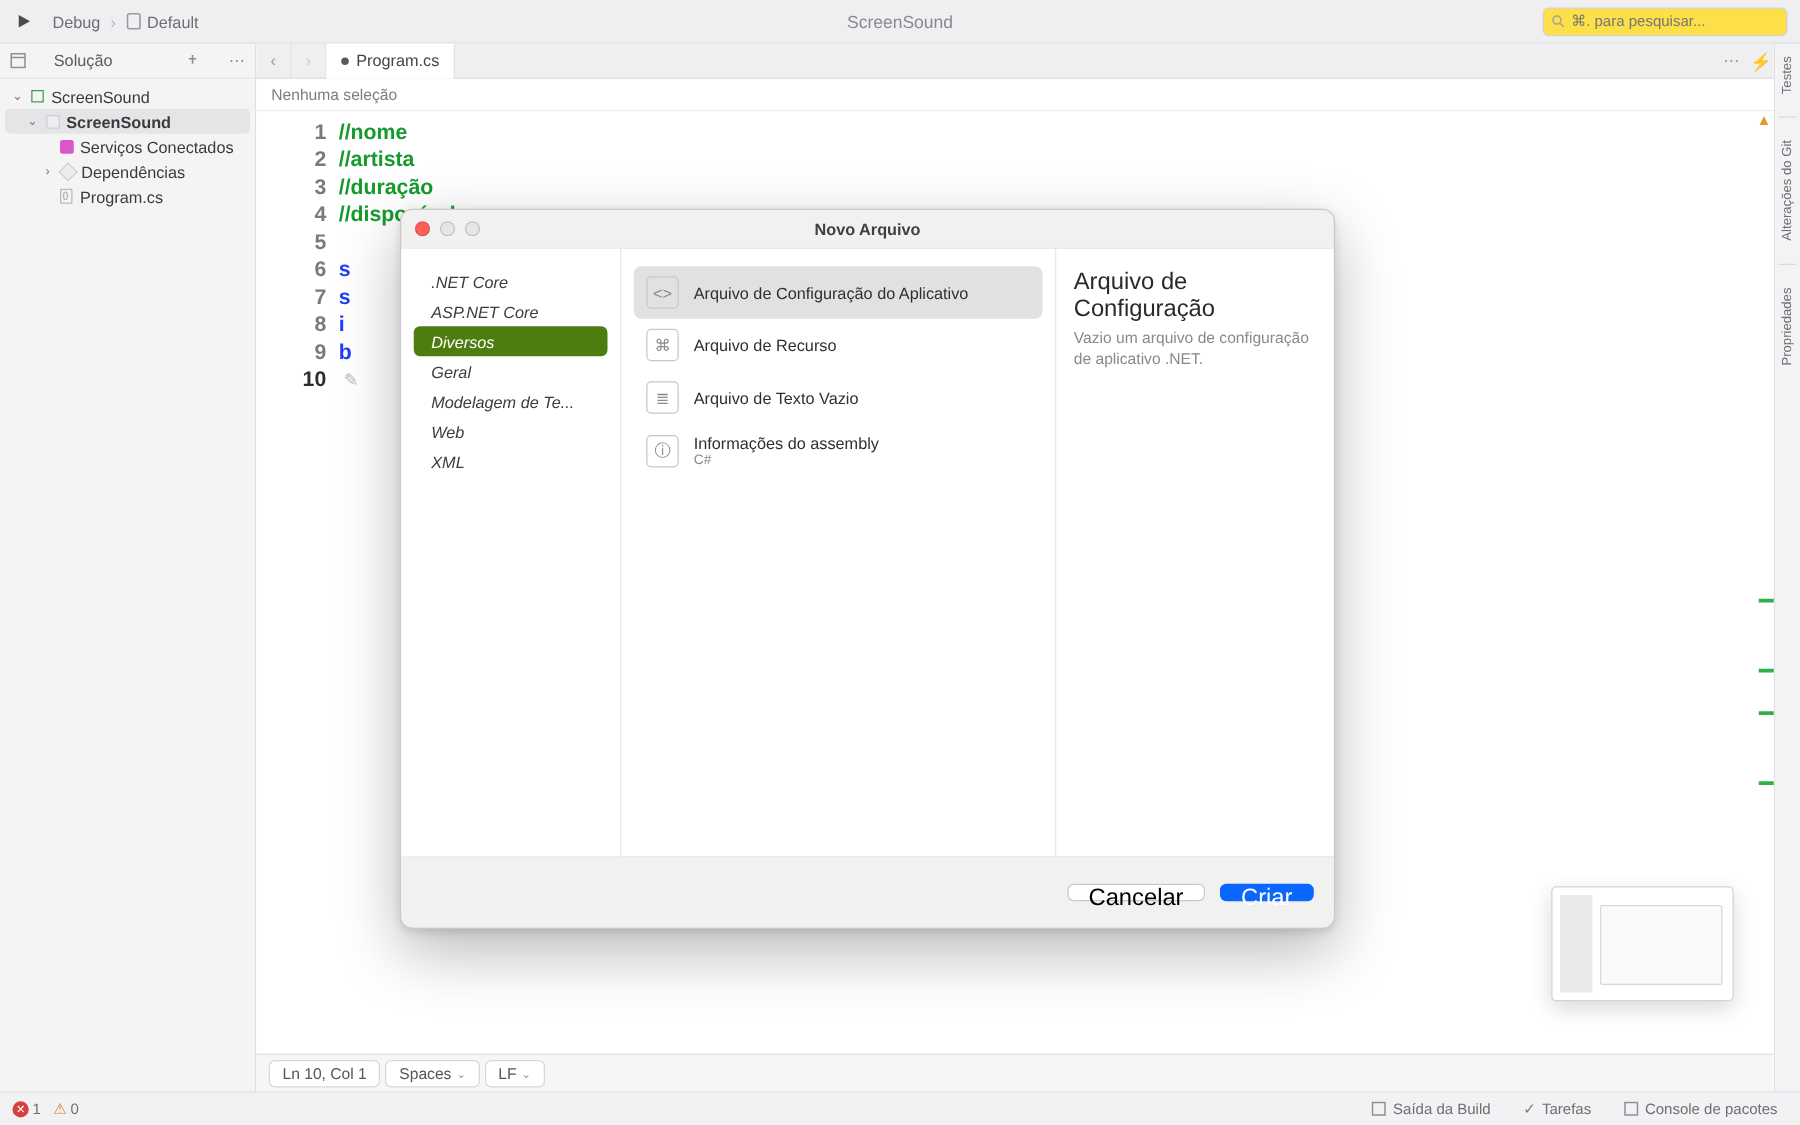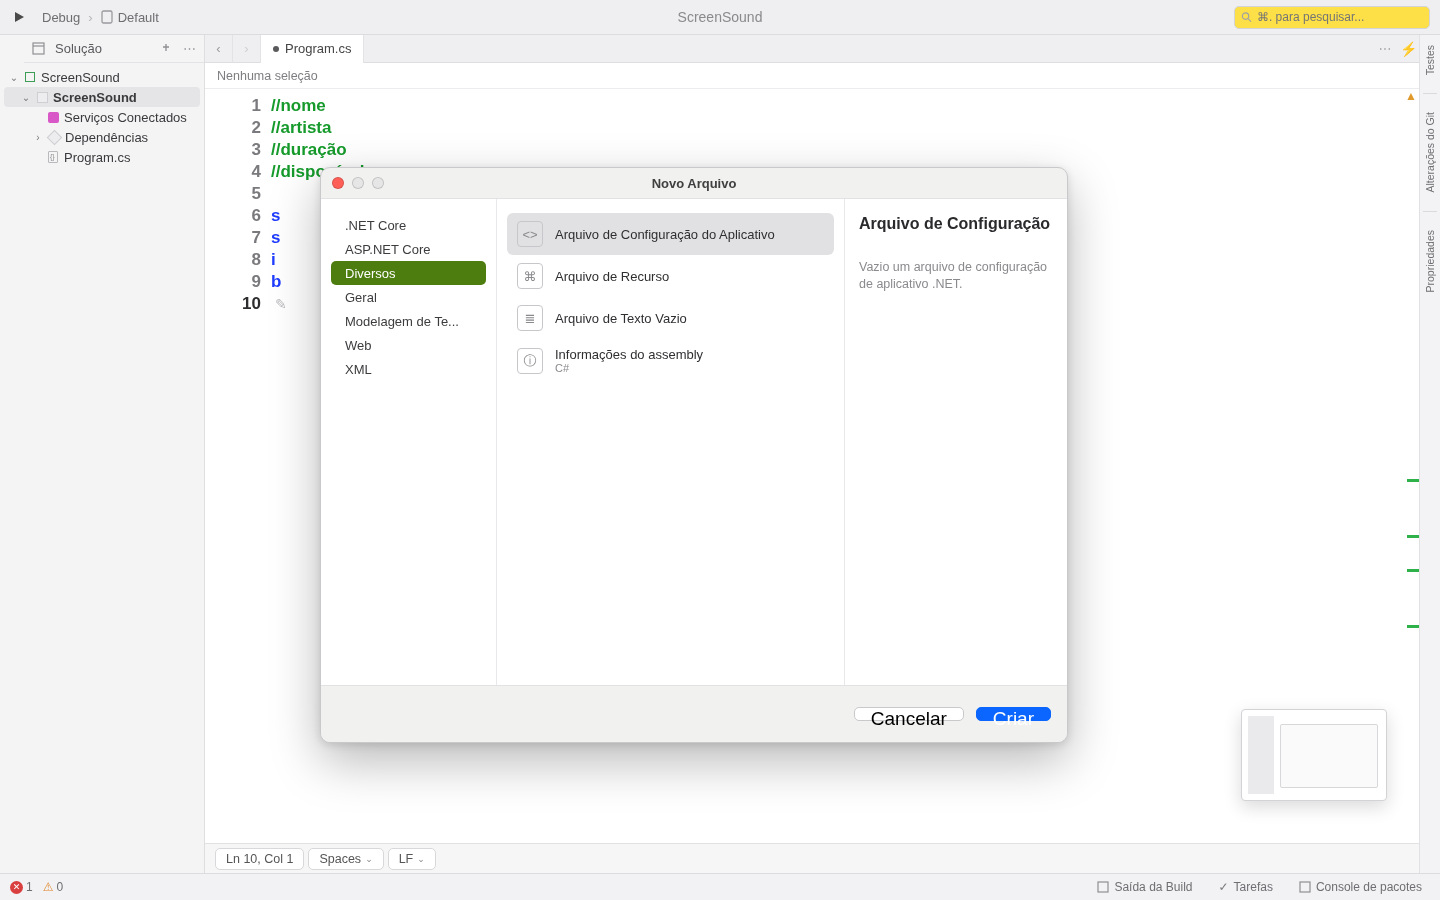--- a/index.html
+++ b/index.html
@@ -24,22 +24,22 @@
   .search-box svg { stroke:#a0a0a4; }
   .search-box input { border:none; background:transparent; outline:none; font-size:12px; color:#555; width:100%; }
 
   
   .main { display:flex; height:calc(100% - 35px - 27px); position:relative; }
   .sidebar {
     width:205px; background:#f4f4f5; border-right:1px solid #dedee1;
     display:flex; flex-direction:column; font-size:13px;
   }
   .sidebar-header {
-    height:28px; display:flex; align-items:center; padding:0 8px; gap:10px;
-    border-bottom:1px solid #e3e3e6; color:#5a5a5d;margin-left:24px;
+    height:28px; display:flex; align-items:center; padding:0 8px; gap:22px;
+    border-bottom:1px solid #e3e3e6; color:#5a5a5d;
   }
   .sidebar-header .spacer { flex:1; }
   .sidebar-header svg { stroke:#8f8f93; fill:none; }
   .pin-icon { width:14px; height:14px; }
   .tree { padding:4px 0; }
   .tree-row { display:flex; align-items:center; height:20px; padding:0 4px; gap:3px; cursor:pointer; }
   .tree-row.selected { background:#e5e5e8; border-radius:4px; margin:0 4px; padding:0 0px;}
   .tree-row .indent { display:inline-block; }
   .tree-caret { width:10px; text-align:center; color:#7a7a7e; font-size:10px; }
   .tree-icon { width:16px; height:16px; display:flex; align-items:center; justify-content:center; }
@@ -124,31 +124,31 @@
     box-shadow:0 18px 50px rgba(0,0,0,.28), 0 2px 8px rgba(0,0,0,.12);
     display:flex; flex-direction:column; overflow:hidden;
   }
   .modal-titlebar { height:30px; display:flex; align-items:center; position:relative; }
   .traffic { position:absolute; left:11px; top:9px; display:flex; gap:8px; }
   .traffic span { width:12px; height:12px; border-radius:50%; border:0.5px solid rgba(0,0,0,.15);}
   .tclose { background:#ff5f57;} .tmin{background:#e6e6e6;} .tmax{background:#e6e6e6;}
   .modal-title { width:100%; text-align:center; font-size:13px; font-weight:600; color:#404040; }
 
   .modal-body { flex:1; display:flex; background:#fff; border-top:1px solid #e2e2e4; border-bottom:1px solid #e2e2e4;}
-  .cat-col { width:175px; background:#fff; padding:14px 6px; }
+  .cat-col { width:175px; background:#fff; padding:14px 6px;font-style:italic; }
   .cat-item { height:24px; display:flex; align-items:center; padding:0 14px; font-size:13px; color:#3c3c3f; border-radius:5px; cursor:pointer; margin:0 4px;}
   .cat-item.selected { background:#4d7c0f; color:#fff; }
   .tmpl-col { flex:1; border-left:1px solid #e8e8ea; border-right:1px solid #e8e8ea; padding:14px 10px; }
   .tmpl-item { display:flex; align-items:center; gap:12px; padding:8px 10px; border-radius:6px; cursor:pointer; }
   .tmpl-item.selected { background:#e1e1e3; }
   .tmpl-icon { width:26px; height:26px; border:1px solid #c7c7cb; border-radius:4px; display:flex; align-items:center; justify-content:center; color:#8a8a8e; font-size:13px;}
   .tmpl-text { font-size:13px; color:#2f2f32; }
   .tmpl-sub { font-size:11px; color:#8a8a8e; }
   .detail-col { width:222px; padding:16px 14px; font-size:12.5px; }
-  .detail-col h3 { font-size:16px; font-weight:700; margin-bottom:26px; color:#2a2a2d;}
+  .detail-col h3 { font-size:19px; font-weight:400; margin-bottom:3px; color:#2a2a2d;}
   .detail-col p { color:#8a8a8e; line-height:1.35; }
 
   .modal-footer {
     height:56px; display:flex; align-items:center; padding:0 16px; gap:12px;
     background:#f1f1ef;
   }
   .name-row { display:flex; align-items:center; gap:10px; margin-left:110px;}
   .name-row label { font-size:13px; color:#3c3c3f; }
   .name-row input {
     width:288px; height:24px; border:1px solid #cfcfd3; border-radius:5px;

